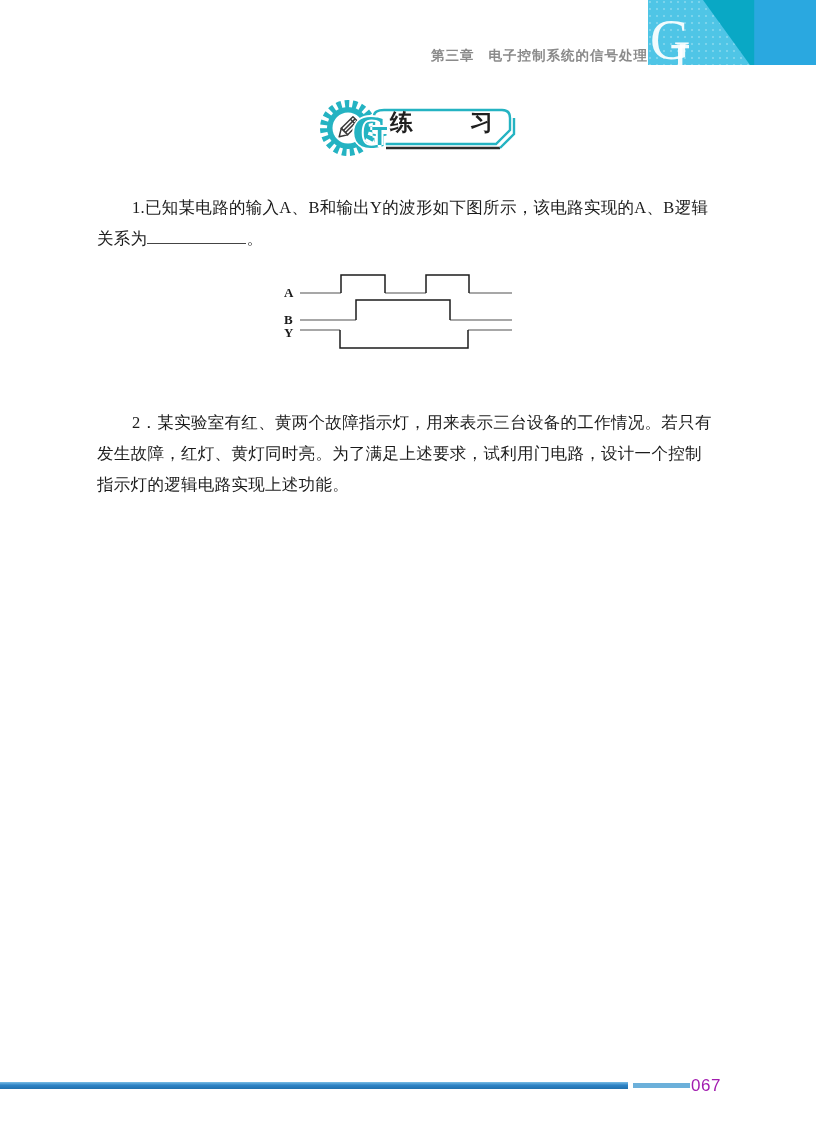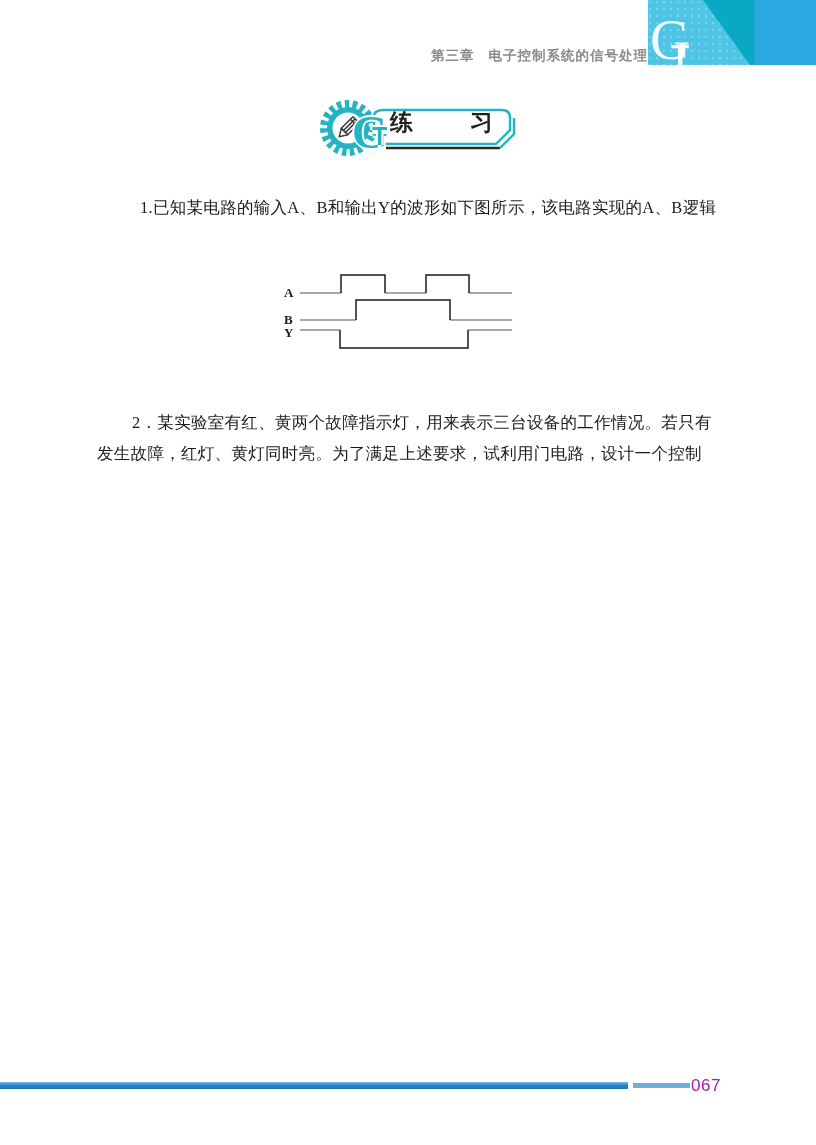--- a/index.html
+++ b/index.html
@@ -34,21 +34,21 @@
   #logo-t{position:absolute;left:54px;top:28px;font-family:"Liberation Sans",sans-serif;font-size:25px;
         line-height:25px;font-weight:bold;color:var(--teal);
         text-shadow:-2px 0 0 #fff,2px 0 0 #fff,0 -2px 0 #fff,0 2px 0 #fff;}
   .banner-char{position:absolute;top:15px;font-family:"Liberation Sans","DejaVu Sans",sans-serif;
         font-size:23px;font-weight:bold;color:#1f1f1f;line-height:23px;}
   #banner-char-left{left:72px;}
   #banner-char-right{left:152px;}
 
   
   .q-line{white-space:nowrap;font-size:16.5px;letter-spacing:.3px;line-height:31px;height:31px;}
-  #q1{position:absolute;left:97px;top:192px;width:640px;margin-left:8px;}
+  #q1{position:absolute;left:97px;top:192px;width:640px;}
   #q1 .indent{padding-left:35px;}
   #answer-blank{display:inline-block;width:99px;height:14px;border-bottom:1.4px solid #444;vertical-align:baseline;}
   #q2{position:absolute;left:97px;top:375px;width:640px;}
   #q2 .indent{padding-left:35px;margin-top:32px;}
 
   
   #waveform{position:absolute;left:283px;top:262px;width:240px;height:95px;}
 
   
   #footer-bar{position:absolute;left:0;top:1082px;width:628px;height:7px;
@@ -100,36 +100,40 @@
       </g>
     </svg>
     <span id="logo-g">G</span>
     <span id="logo-t">T</span>
     <span id="banner-char-left" class="banner-char">练</span>
     <span id="banner-char-right" class="banner-char">习</span>
   </div>
 
   <div id="q1">
     <div class="q-line indent">1.已知某电路的输入A、B和输出Y的波形如下图所示，该电路实现的A、B逻辑</div>
+    <div class="q-line">
+      <span>关系为</span><span id="answer-blank"></span><span>。</span>
+    </div>
   </div>
 
   <svg id="waveform" viewBox="283 262 240 95" width="240" height="95">
       <path d="M300 293 H341 M385 293 H426 M469 293 H512" fill="none" stroke="#8a8a8a" stroke-width="1.5"></path>
       <path d="M341 293 V275 H385 V293 M426 293 V275 H469 V293" fill="none" stroke="#1c1c1c" stroke-width="1.5"></path>
       <text x="284" y="297" font-family="&quot;Liberation Serif&quot;,&quot;DejaVu Serif&quot;,serif" font-size="13" font-weight="bold" fill="#1c1c1c">A</text>
       <path d="M300 320 H356 M450 320 H512" fill="none" stroke="#8a8a8a" stroke-width="1.5"></path>
       <path d="M356 320 V300 H450 V320" fill="none" stroke="#1c1c1c" stroke-width="1.5"></path>
       <text x="284" y="324" font-family="&quot;Liberation Serif&quot;,&quot;DejaVu Serif&quot;,serif" font-size="13" font-weight="bold" fill="#1c1c1c">B</text>
       <path d="M300 330 H340 M468 330 H512" fill="none" stroke="#8a8a8a" stroke-width="1.5"></path>
       <path d="M340 330 V348 H468 V330" fill="none" stroke="#1c1c1c" stroke-width="1.5"></path>
       <text x="284" y="337" font-family="&quot;Liberation Serif&quot;,&quot;DejaVu Serif&quot;,serif" font-size="13" font-weight="bold" fill="#1c1c1c">Y</text>
     </svg>
 
   <div id="q2">
     <div class="q-line indent">2．某实验室有红、黄两个故障指示灯，用来表示三台设备的工作情况。若只有</div>
     <div class="q-line">发生故障，红灯、黄灯同时亮。为了满足上述要求，试利用门电路，设计一个控制</div>
+    <div class="q-line">指示灯的逻辑电路实现上述功能。</div>
   </div>
 
   <div id="footer-bar"></div>
   <div id="footer-accent"></div>
   <div id="page-number">067</div>
 
 </div>
 
 </body></html>

